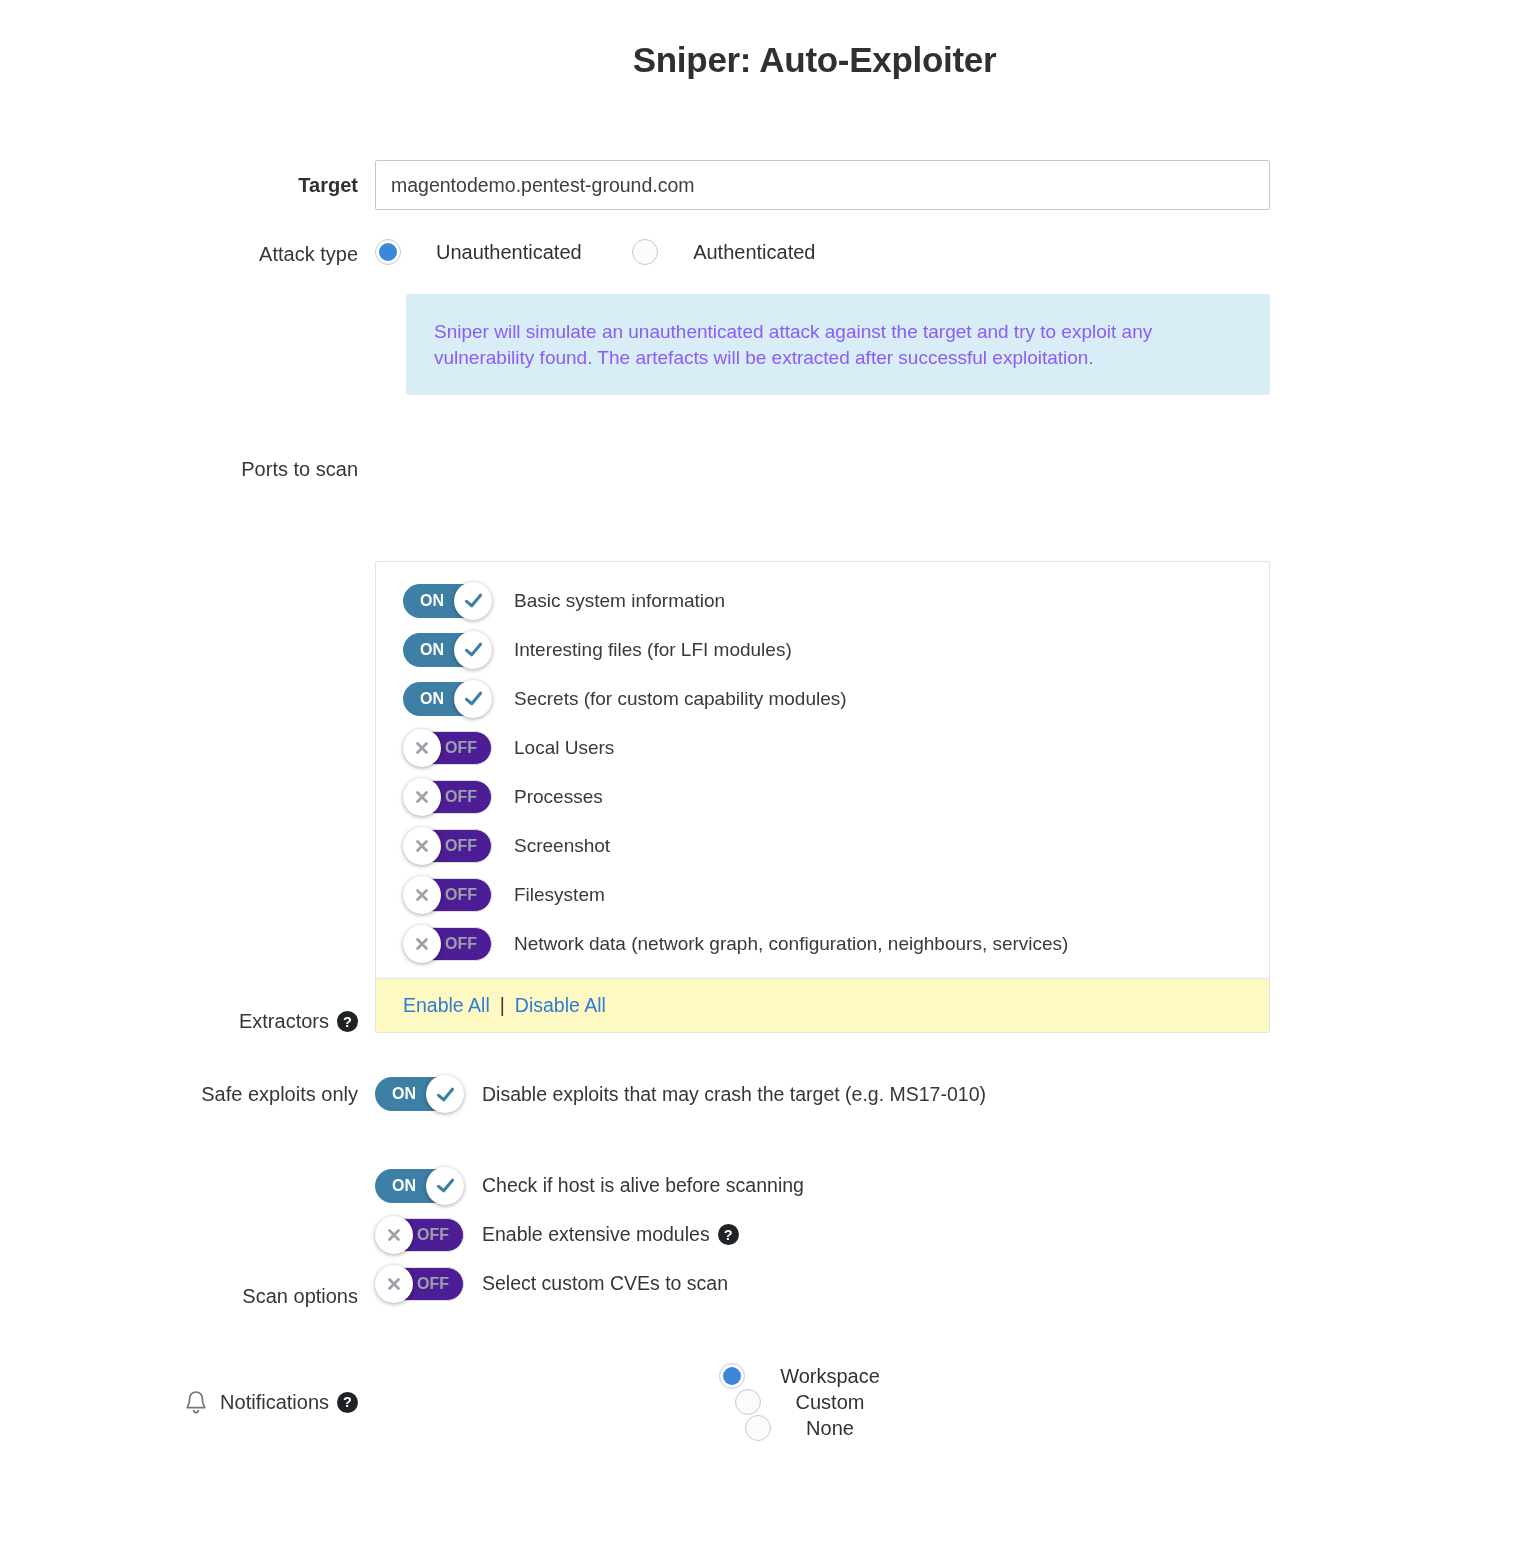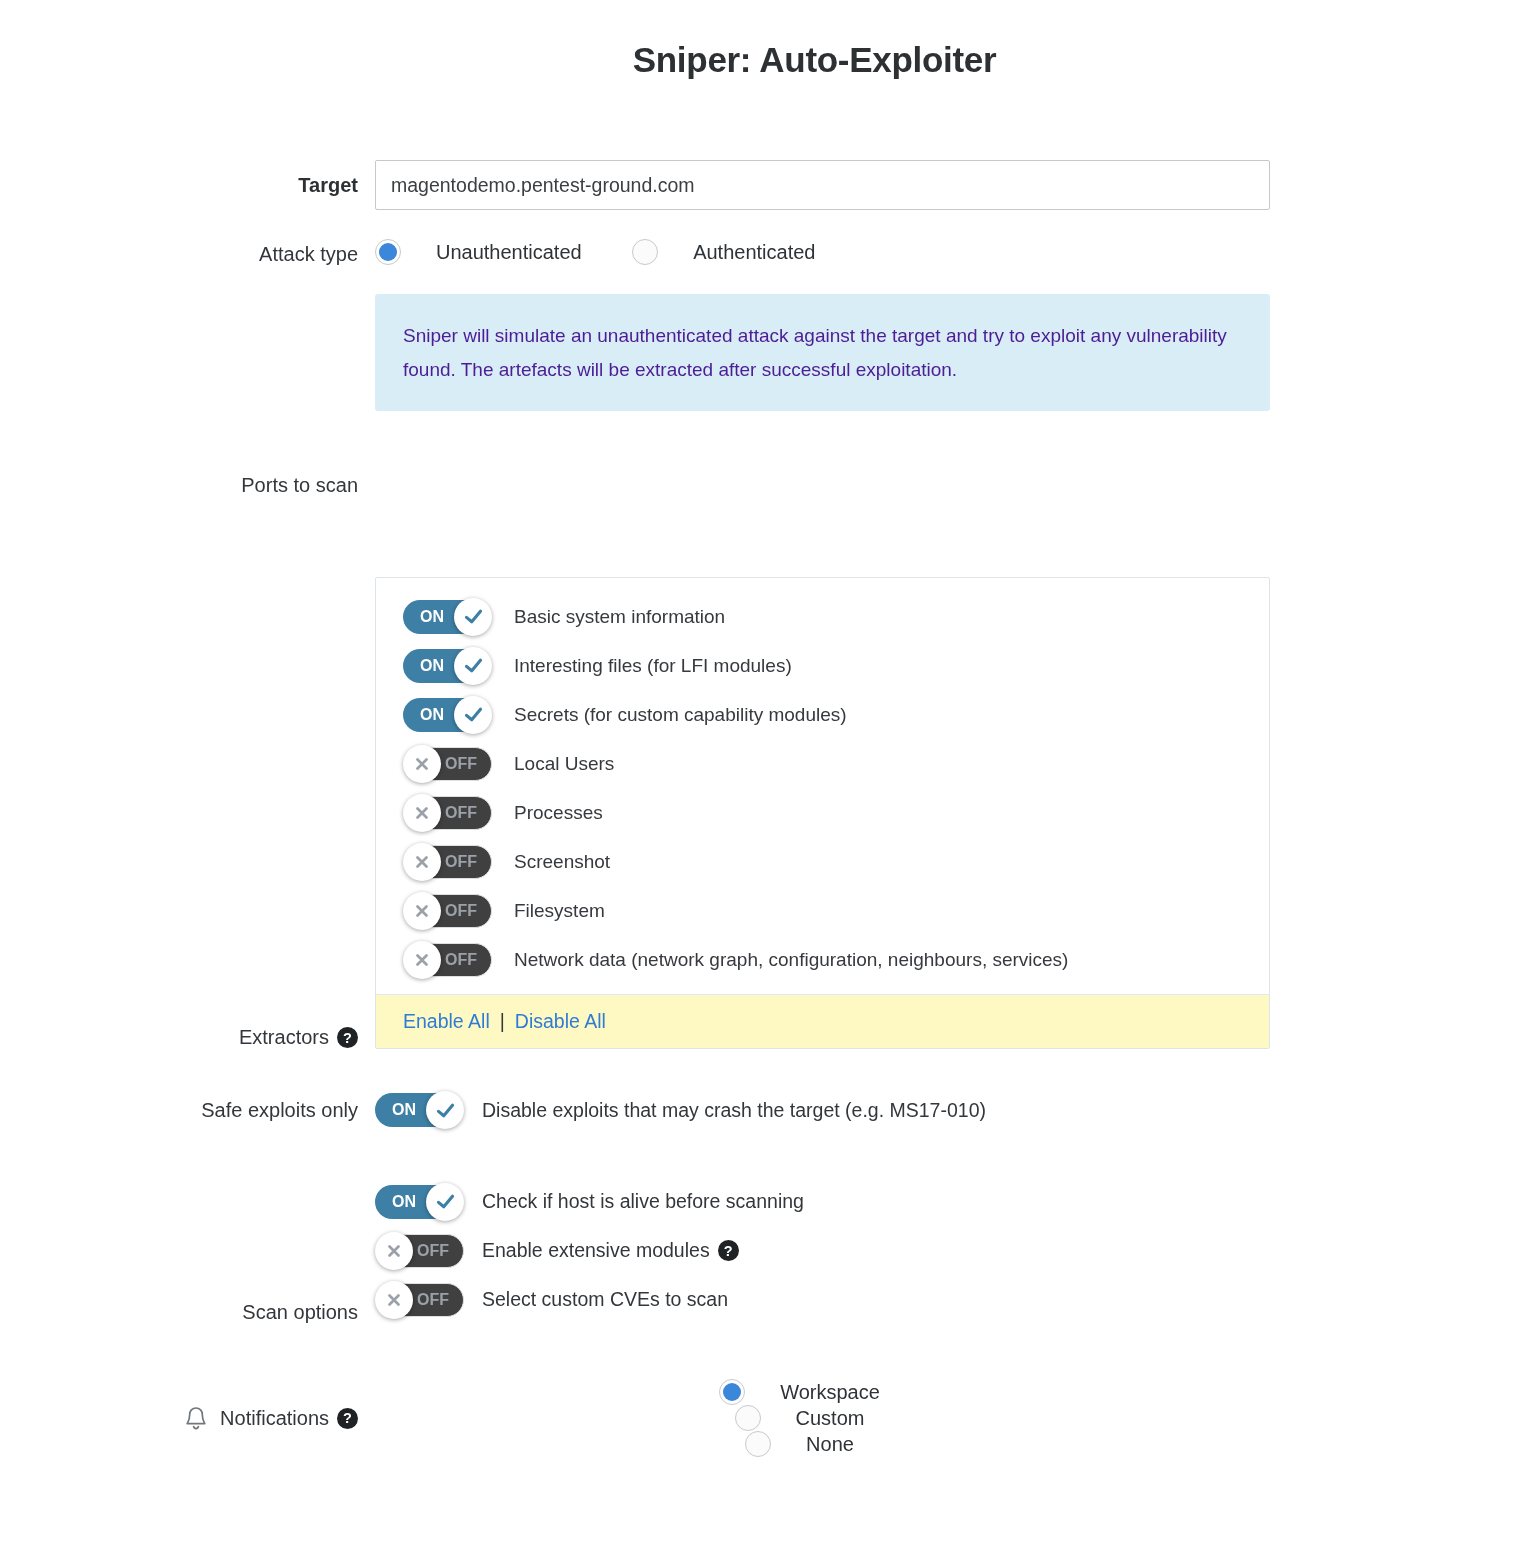--- a/index.html
+++ b/index.html
@@ -46,22 +46,22 @@
   .radio-option { display:inline-flex; align-items:center; margin-right:46px; cursor:pointer; }
   .radio-option .radio { margin-right:11px; }
   .radio-option .opt-lbl { font-size:20px; color:#2f3337;margin-left:24px; }
 
   .row-attack { margin-top:29px; align-items:center; }
   .row-attack .label-col { line-height:26px; }
 
   
   .row-info { margin-top:25px; }
   .info-box {
-    background:#d9edf7; color:#4c1d95; border-radius:3px;
-    font-size:19px; line-height:34px; padding:25px 28px 24px 28px;
+    background:#d9edf7; color:#8b5cf6; border-radius:3px;
+    font-size:19px; line-height:26px; padding:25px 28px 24px 28px;margin-left:31px;
   }
 
   
   .row-ports { margin-top:49px; }
   .row-ports .label-col { padding-top:14px; }
   .tabs { display:flex; border-bottom:1px solid #d2d6d9; }
   .tab {
     height:55px; line-height:55px; padding:0 28px;
     font-size:17px; color:#54585c; cursor:pointer;
   }
@@ -78,21 +78,21 @@
   .toggle { position:relative; display:inline-block; width:89px; height:38px; flex-shrink:0; cursor:pointer; }
   .toggle .pill {
     position:absolute; top:2px; height:34px; border-radius:17px;
     font-size:16px; line-height:33px;
   }
   .toggle.on .pill {
     left:0; right:11px; background:#3d7fa5; color:#fff;
     padding-left:17px; text-align:left; font-weight:700;
   }
   .toggle.off .pill {
-    left:11px; right:0; background:#404040; border:1px solid #dddfe1;
+    left:11px; right:0; background:#4c1d95; border:1px solid #dddfe1;
     color:#9aa1a8; padding-right:14px; text-align:right; font-weight:600; line-height:31px;
   }
   .toggle .knob {
     position:absolute; top:0; width:38px; height:38px; border-radius:50%;
     background:#fff; box-shadow:0 1px 4px rgba(0,0,0,.35);
     display:flex; align-items:center; justify-content:center;
   }
   .toggle.on .knob { right:0; }
   .toggle.off .knob { left:0; }
 

